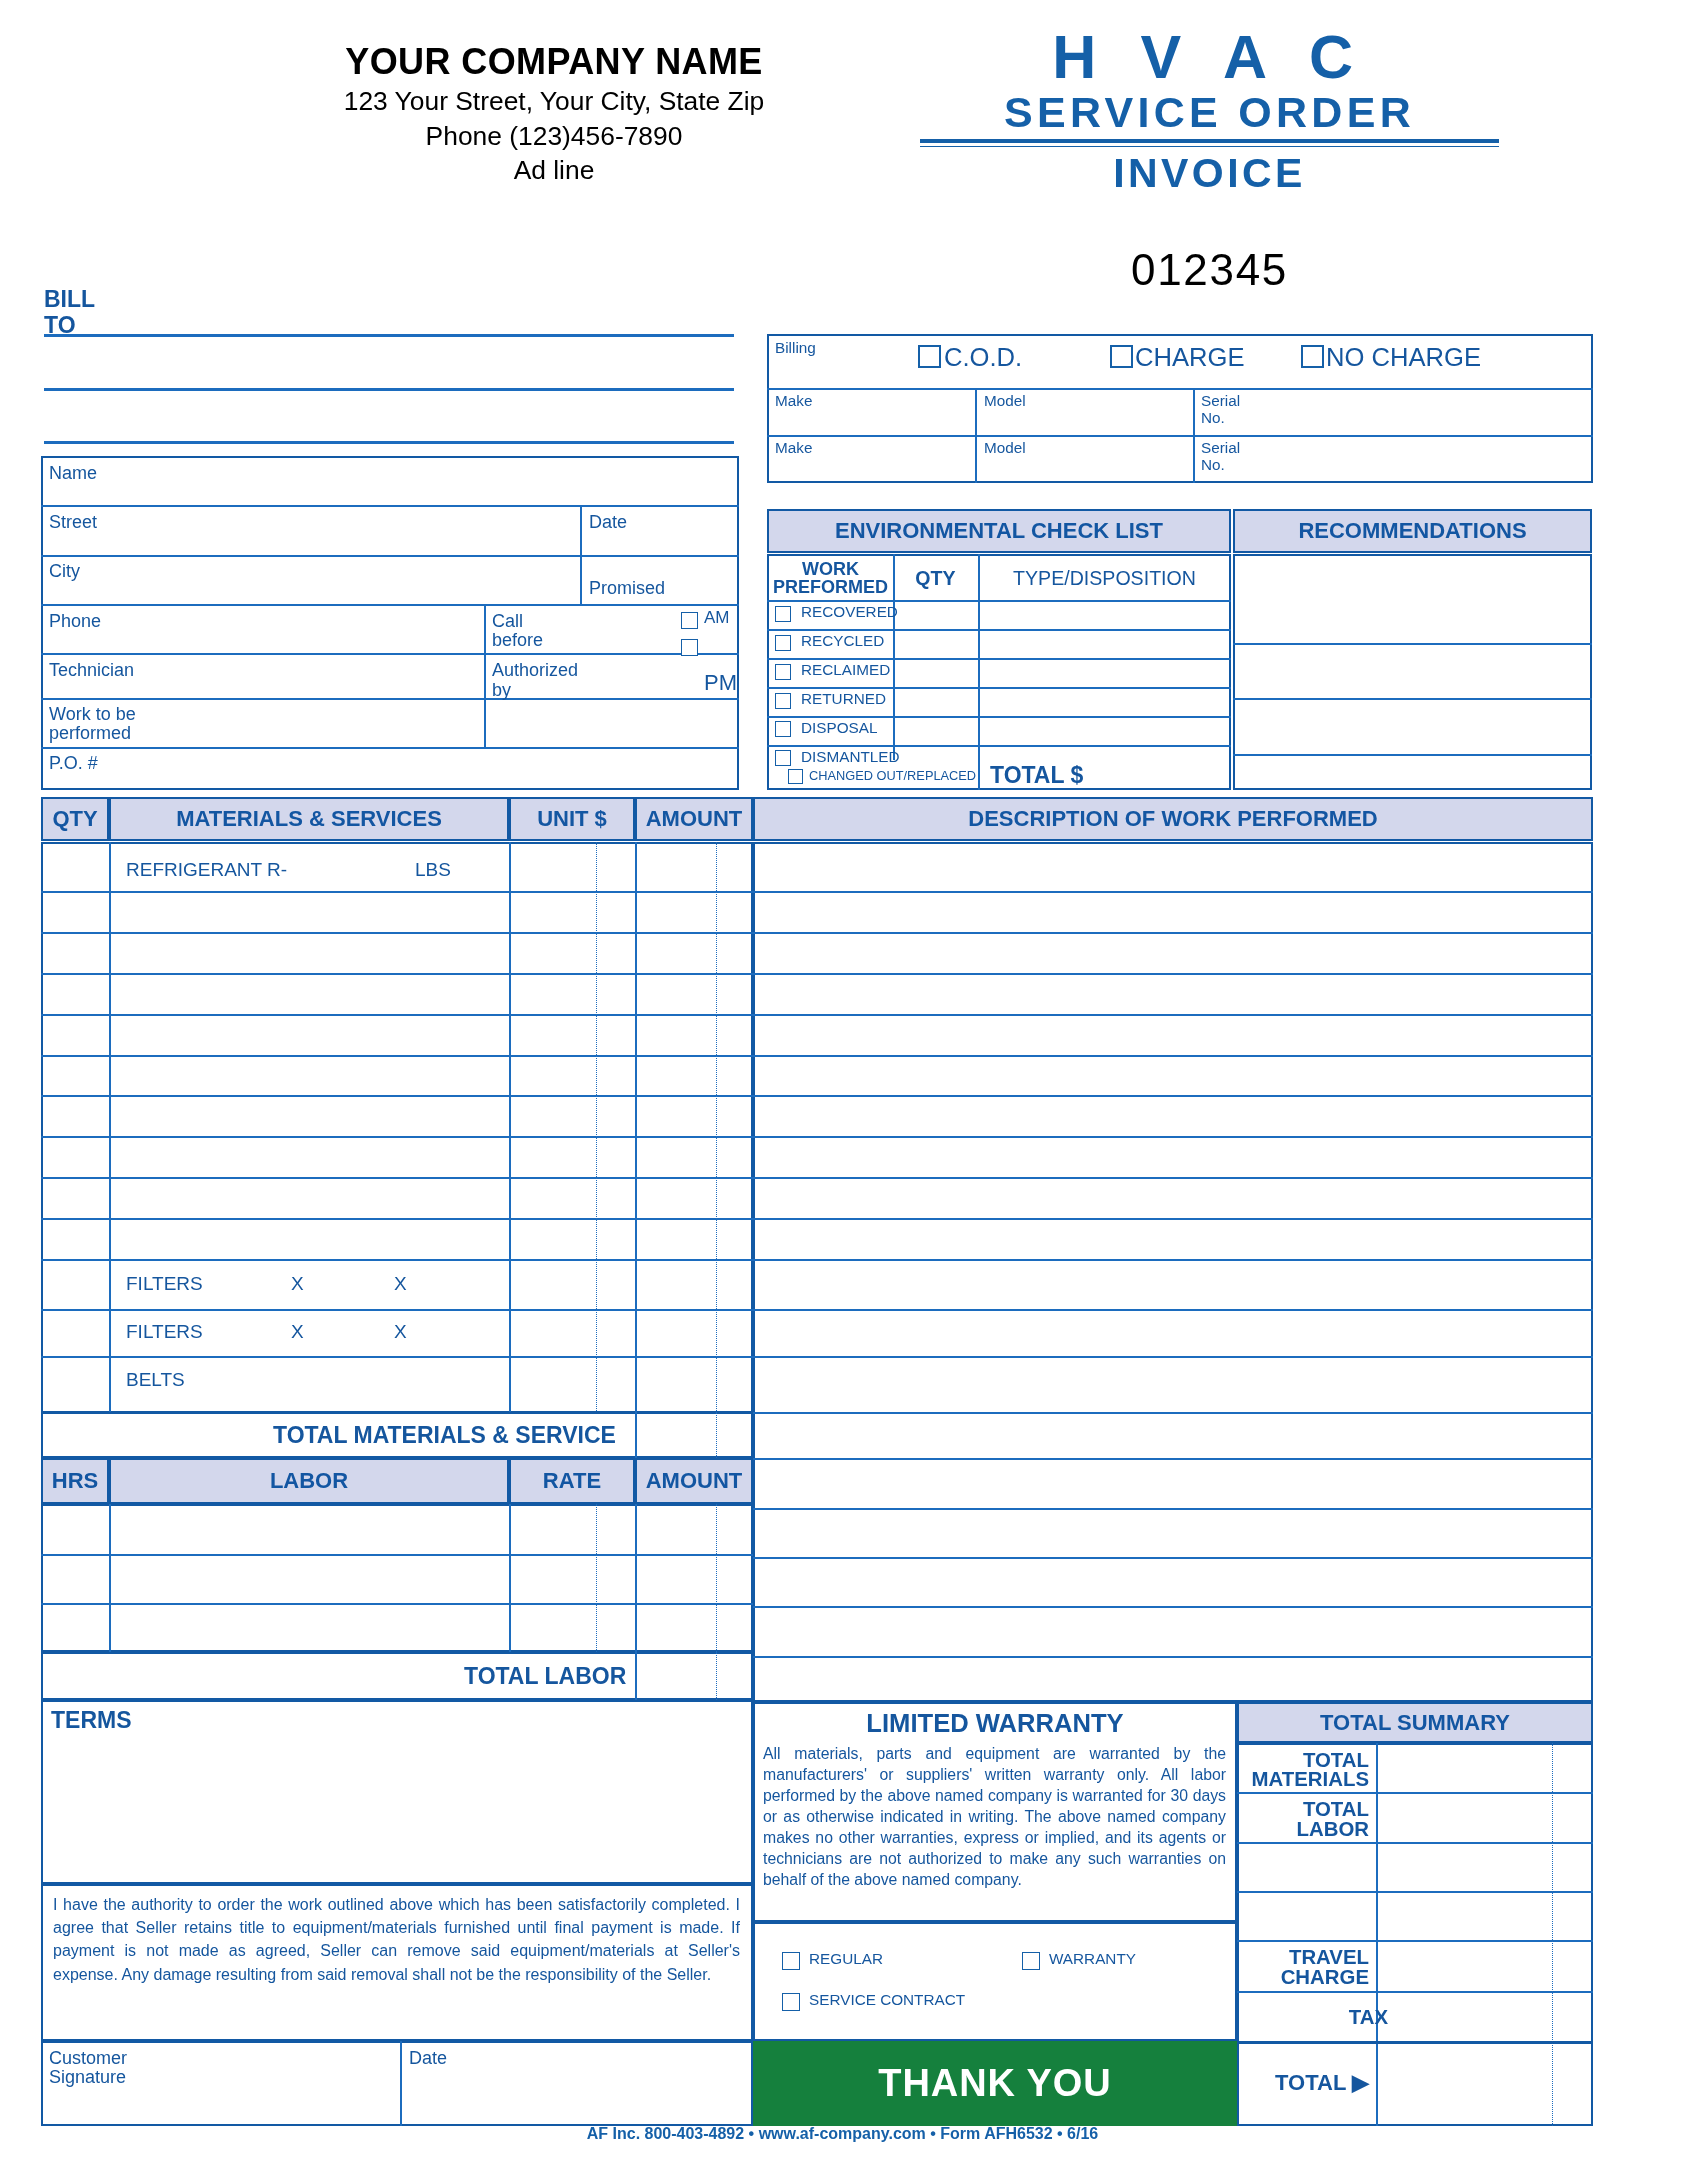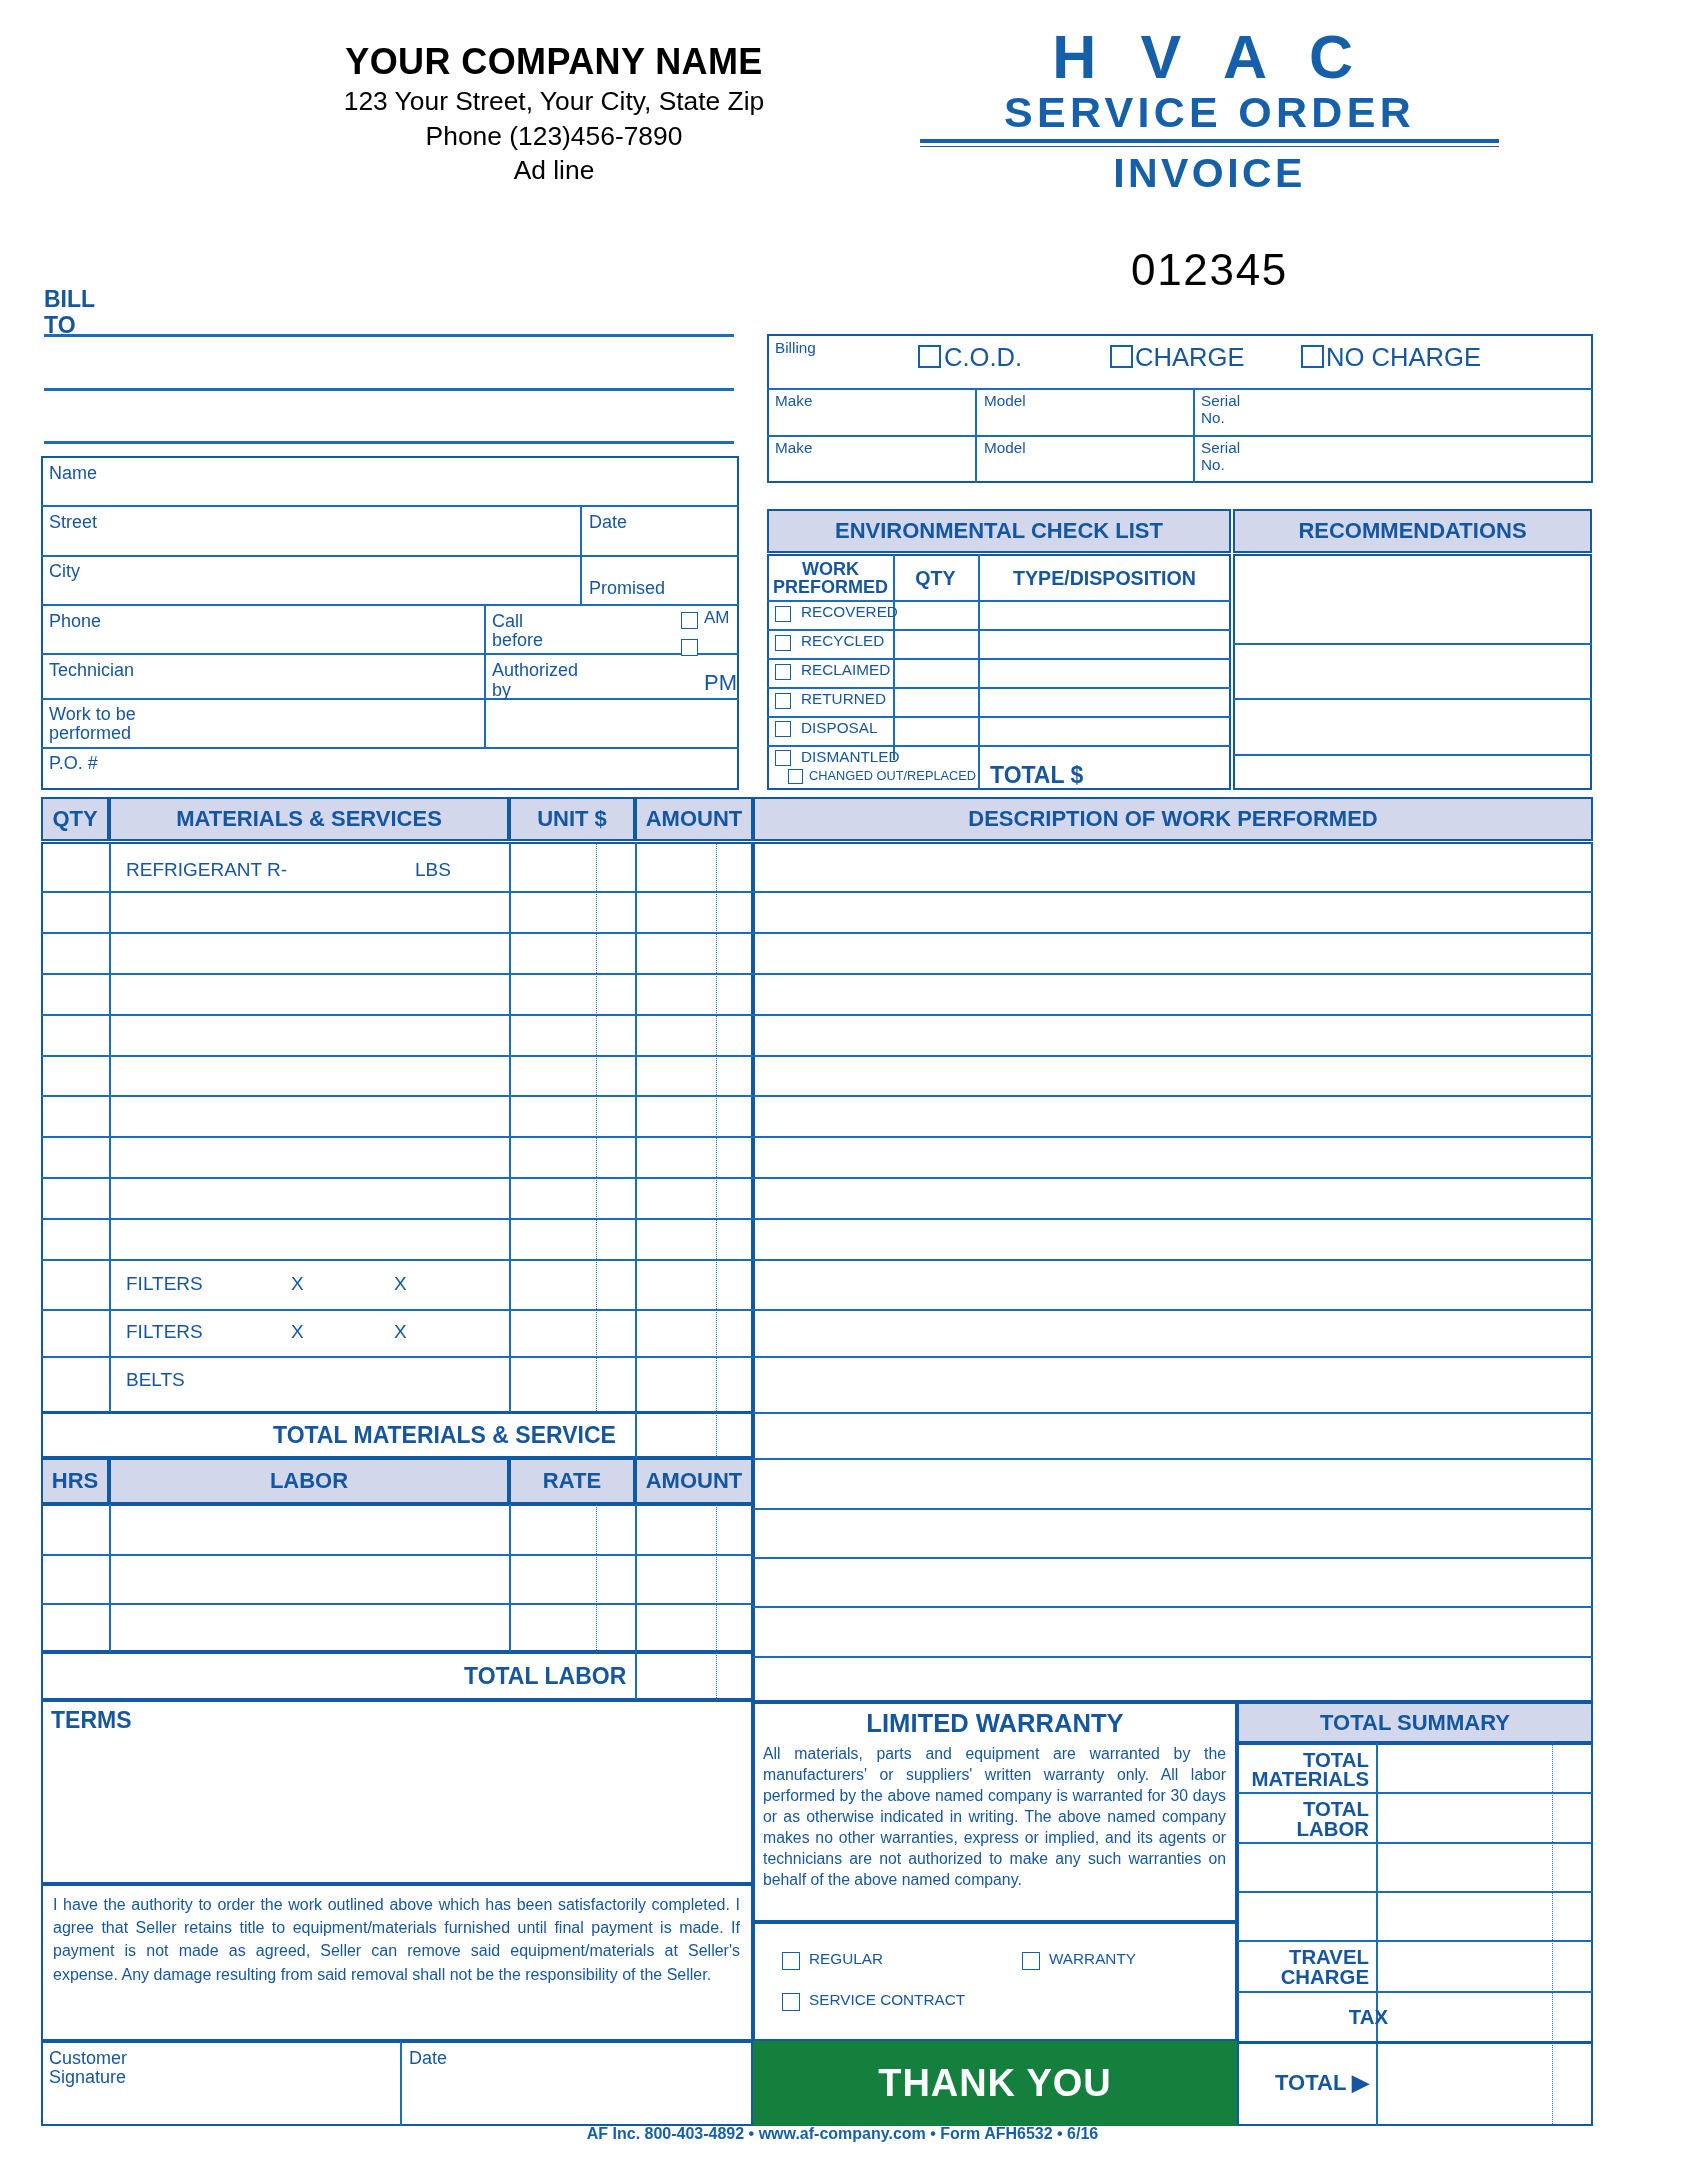--- a/index.html
+++ b/index.html
@@ -190,21 +190,21 @@
   <div class="hline" style="left:767px; top:716px; width:464px;"></div>
   <div class="hline" style="left:767px; top:745px; width:464px;"></div>
 
   <div class="hline" style="left:1233px; top:643px; width:359px;"></div>
   <div class="hline" style="left:1233px; top:698px; width:359px;"></div>
   <div class="hline" style="left:1233px; top:754px; width:359px;"></div>
 
   <div class="lbl ctr" style="left:771px; top:560px; width:119px; height:19px; font-weight:bold; font-size:18px;">WORK</div>
   <div class="lbl ctr" style="left:771px; top:578px; width:119px; height:19px; font-weight:bold; font-size:18px;">PREFORMED</div>
   <div class="lbl ctr" style="left:893px; top:569px; width:85px; height:20.4px; font-weight:bold; font-size:19.6px;">QTY</div>
-  <div class="lbl ctr" style="left:978px; top:569px; width:253px; height:20.4px; font-weight:bold; font-size:19.6px;">TYPE/DISPOSITION</div>
+  <div class="lbl ctr" style="left:978px; top:569px; width:253px; height:20.4px; font-weight:normal; font-size:19.6px;">TYPE/DISPOSITION</div>
 
   <div class="cbsm" style="left:775px; top:606px; width:16px; height:16px;"></div>
   <div class="lblsm" style="left:801px; top:604px;">RECOVERED</div>
   <div class="cbsm" style="left:775px; top:635px; width:16px; height:16px;"></div>
   <div class="lblsm" style="left:801px; top:633px;">RECYCLED</div>
   <div class="cbsm" style="left:775px; top:664px; width:16px; height:16px;"></div>
   <div class="lblsm" style="left:801px; top:662px;">RECLAIMED</div>
   <div class="cbsm" style="left:775px; top:693px; width:16px; height:16px;"></div>
   <div class="lblsm" style="left:801px; top:691px;">RETURNED</div>
   <div class="cbsm" style="left:775px; top:721px; width:16px; height:16px;"></div>

